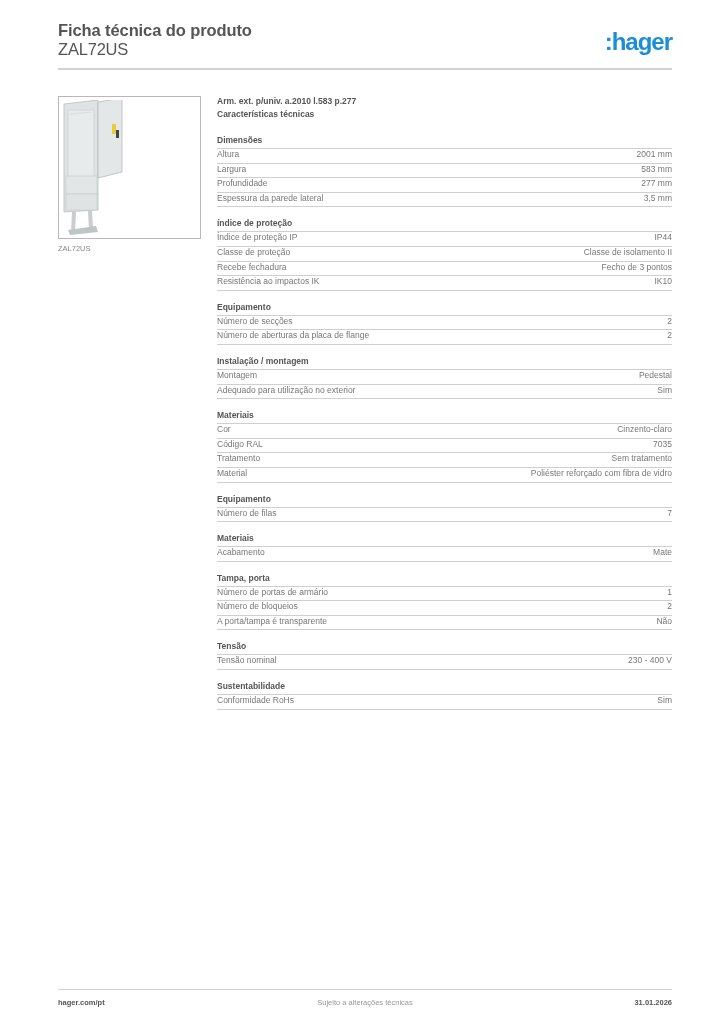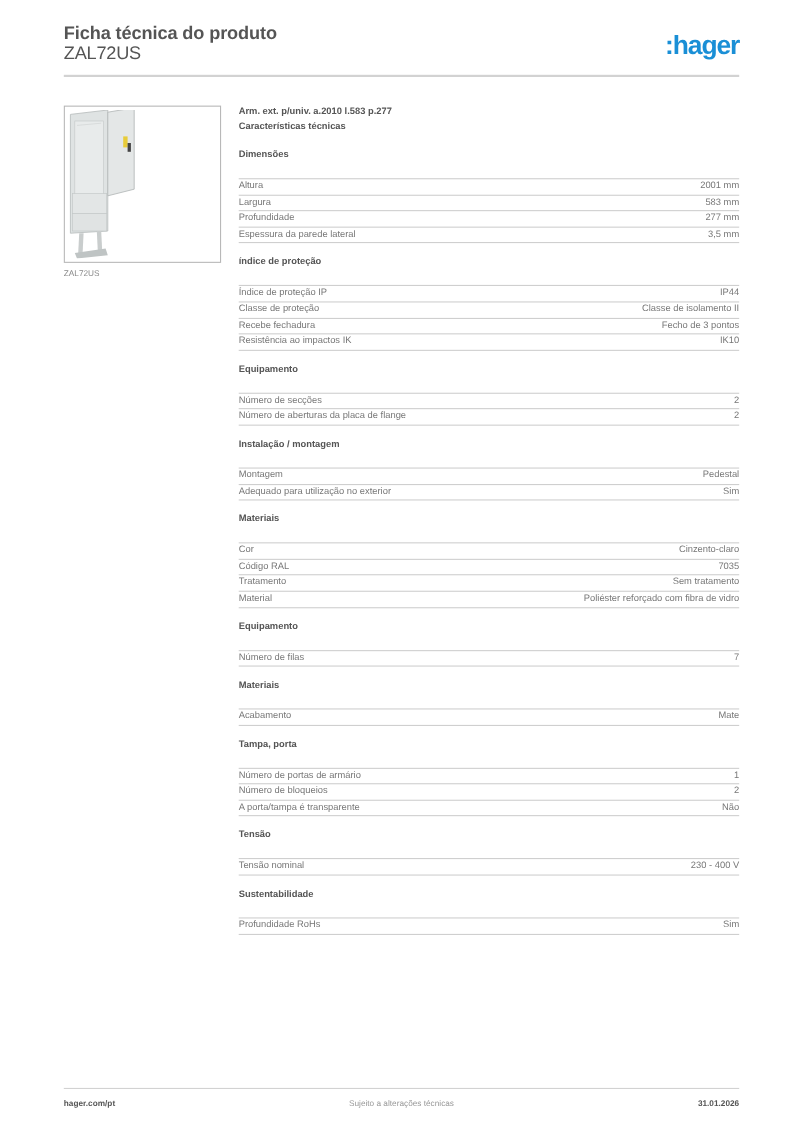--- a/index.html
+++ b/index.html
@@ -16,21 +16,21 @@
   .image-caption { position: absolute; left: 58px; top: 244px; font-size: 7.5px; color: #888; }
 
   .cabinet { position: absolute; left: 3px; top: 3px; width: 70px; height: 135px; }
 
   .content { position: absolute; left: 217px; top: 95px; width: 455px; }
   .product-name { font-size: 8.5px; font-weight: bold; color: #555; height: 13px; line-height: 13px; }
   .section-title-main { font-size: 8.5px; font-weight: bold; color: #555; height: 13px; line-height: 13px; }
 
   .group { margin-top: 11px; }
   .group:first-of-type { margin-top: 14px; }
-  .group-title { font-size: 8.5px; font-weight: bold; color: #555; height: 11px; line-height: 11px; border-bottom: 1.5px solid #cfcfcf; padding-bottom: 16px; box-sizing: content-box; margin-bottom: 0; }
+  .group-title { font-size: 8.5px; font-weight: bold; color: #555; height: 11px; line-height: 11px; border-bottom: 1.5px solid #cfcfcf; padding-bottom: 2px; box-sizing: content-box; margin-bottom: 0; }
   .row { display: flex; justify-content: space-between; height: 14.6px; font-size: 8.5px; color: #777; border-bottom: 1.5px solid #cfcfcf; }
   .row .label { white-space: nowrap; }
   .row .value { white-space: nowrap; text-align: right; }
 
   .footer-rule { position: absolute; left: 58px; top: 989px; width: 614px; height: 1px; background: #d2d2d2; }
   .footer { position: absolute; left: 58px; top: 998px; width: 614px; height: 12px; font-size: 7.5px; text-decoration: underline; }
   .footer-left { position: absolute; left: 0; top: 0; font-weight: bold; color: #555; }
   .footer-center { position: absolute; left: 0; right: 0; top: 0; text-align: center; color: #999; }
   .footer-right { position: absolute; right: 0; top: 0; font-weight: bold; color: #555; }
 </style>
@@ -180,21 +180,21 @@
       <div class="group">
         <div class="group-title">Tensão</div>
         <div class="row">
           <span class="label">Tensão nominal</span>
           <span class="value">230 - 400 V</span>
         </div>
       </div>
       <div class="group">
         <div class="group-title">Sustentabilidade</div>
         <div class="row">
-          <span class="label">Profundidade RoHs</span>
+          <span class="label">Conformidade RoHs</span>
           <span class="value">Sim</span>
         </div>
       </div>
     </div>
 </div>
 
 <div class="footer-rule"></div>
 <div class="footer">
   <div class="footer-left">hager.com/pt</div>
   <div class="footer-center">Sujeito a alterações técnicas</div>

